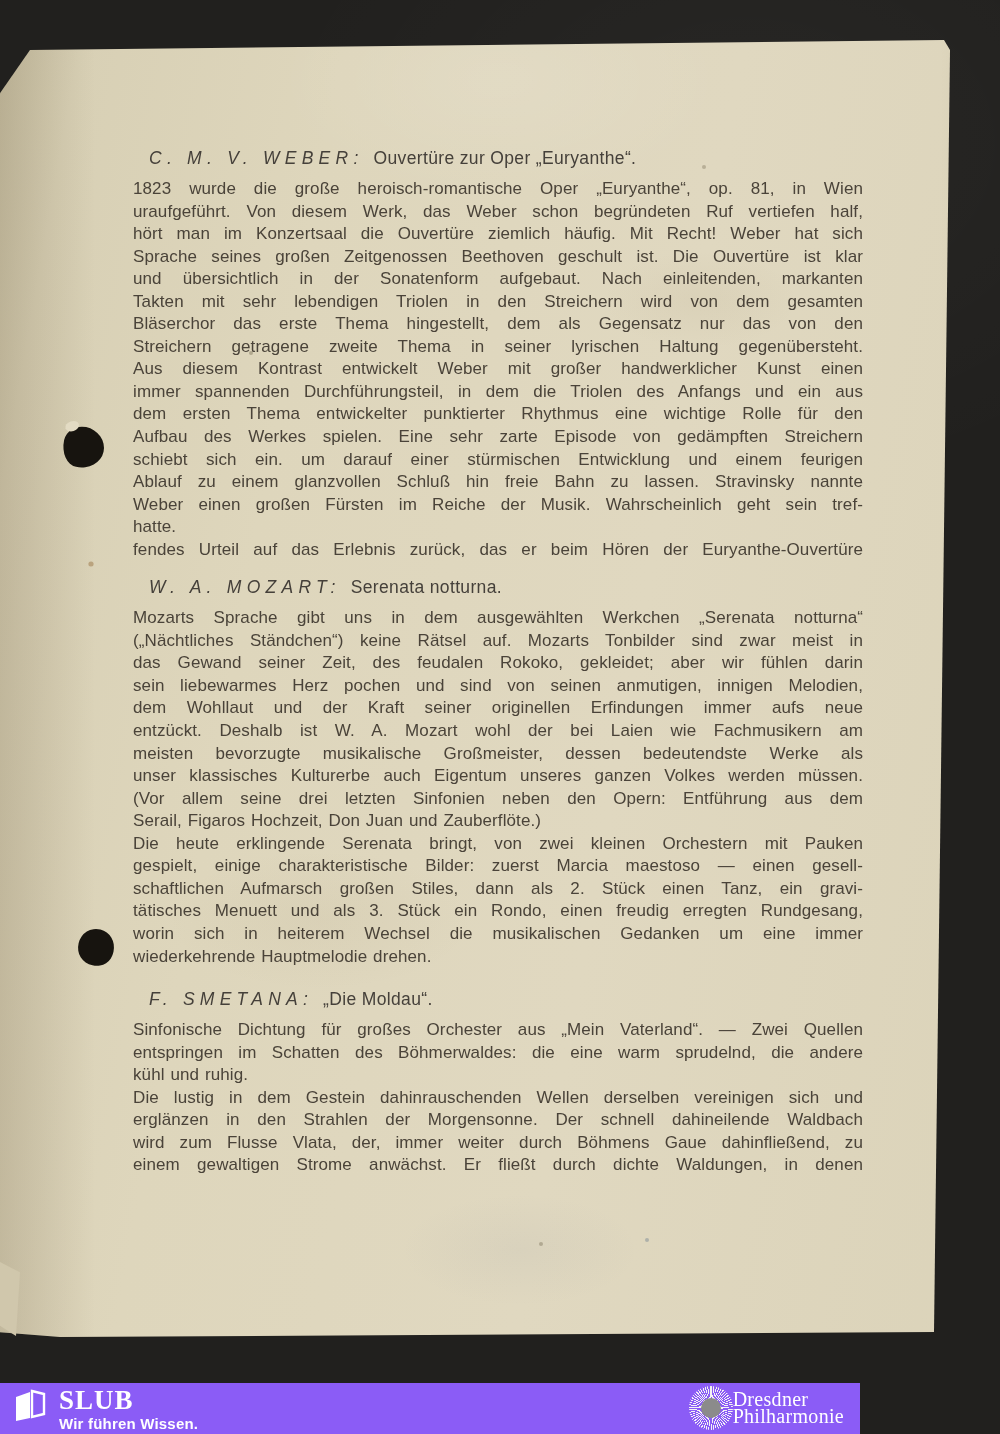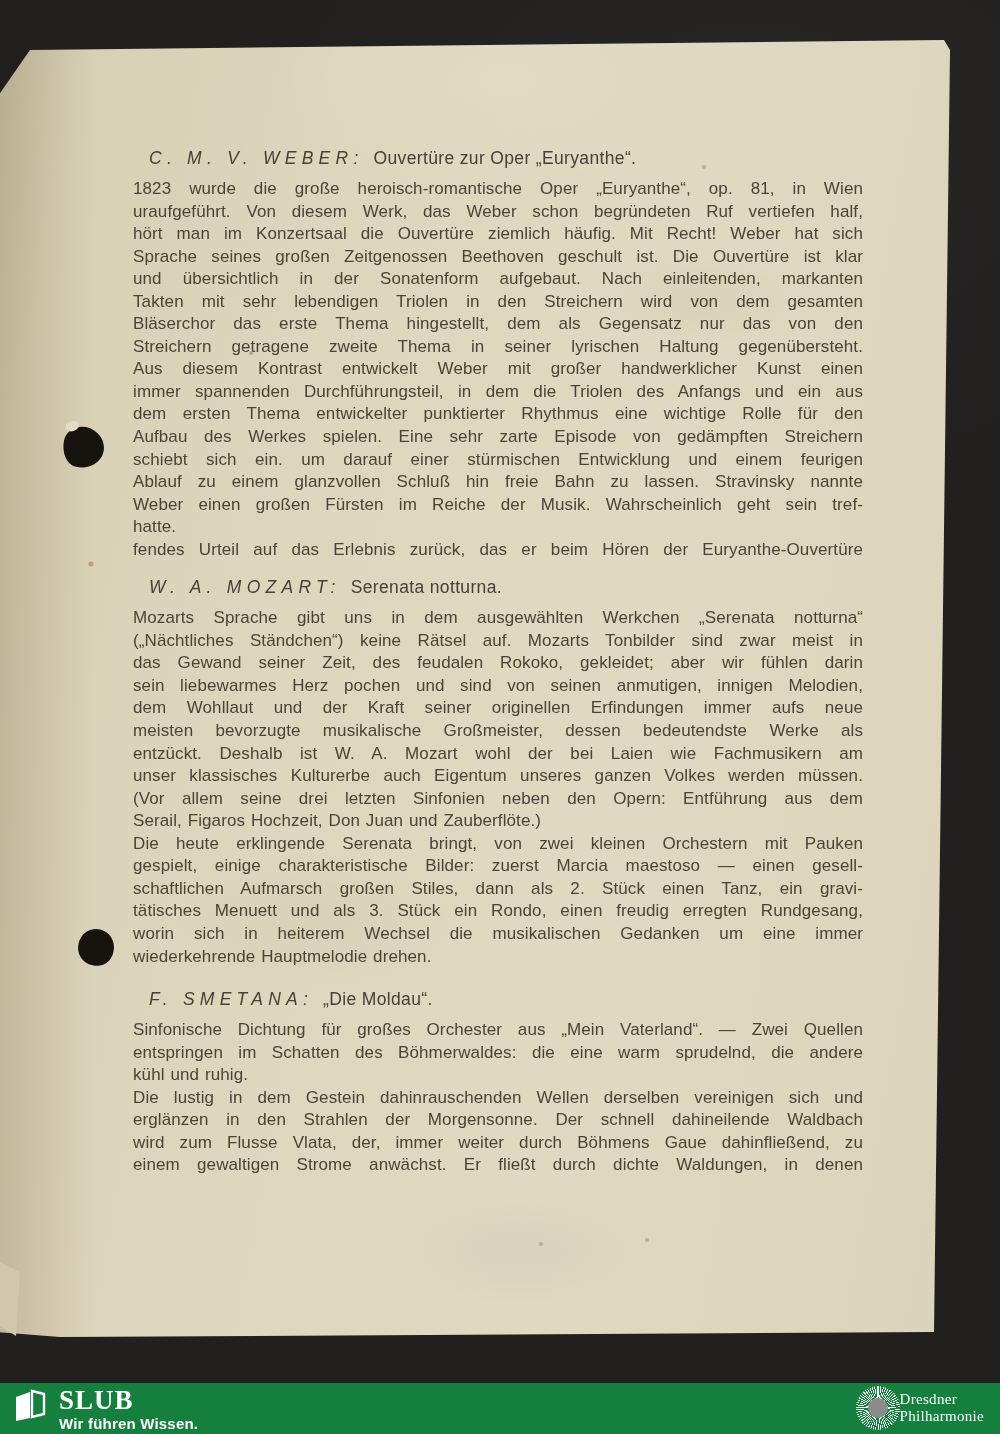--- a/index.html
+++ b/index.html
@@ -73,22 +73,22 @@
   .composer { font-style:italic; letter-spacing:.30em; }
   .work { margin-left:10px; letter-spacing:.02em; }
   .para { font-size:17px; line-height:22.55px; word-spacing:1px; letter-spacing:.1px; margin-top:8px; }
   .pline { text-align:justify; text-align-last:justify; }
   .pline.flush { text-align-last:left; }
   .section + .section { margin-top:14px; }
   .section.third { margin-top:19px; }
 
   
   .footer {
-    position:absolute; left:0; bottom:0; width:1000px; height:51px;
-    background:#15803d;
+    position:absolute; left:0; bottom:0; width:860px; height:51px;
+    background:#8b5cf6;
   }
   .slub { position:absolute; left:14px; top:5px; display:flex; align-items:flex-start; }
   .slub-text { margin-left:13px; }
   .slub-name {
     font-family:"Liberation Serif", serif; font-weight:bold; color:#ffffff;
     font-size:27px; line-height:25px; letter-spacing:1px;
   }
   .slub-tag {
     font-family:"Liberation Sans", sans-serif; font-weight:bold; color:#ffffff;
     font-size:15px; margin-top:2px; letter-spacing:.2px;
@@ -97,21 +97,21 @@
   .sunburst {
     width:44px; height:44px; border-radius:50%; position:relative;
     background: repeating-conic-gradient(#f4f4f4 0deg 2.6deg, rgba(255,255,255,0) 2.6deg 6.6deg);
   }
   .sunburst::after {
     content:""; position:absolute; left:50%; top:50%; width:20px; height:20px;
     transform:translate(-50%,-50%); background:#8b8b8b; border-radius:50%;
   }
   .phil-text {
     margin-left:0; font-family:"Liberation Serif", serif; color:#ffffff;
-    font-size:15px; line-height:17.5px; letter-spacing:.3px;
+    font-size:20px; line-height:17.5px; letter-spacing:.3px;
   }
 </style>
 </head>
 <body>
 
 <div>
 
   <div class="paper"></div>
   <div class="fold"></div>
   <div class="punch-hole h1"></div>
@@ -148,22 +148,22 @@
     <div class="section">
       <div class="section-heading">
         <span class="composer">W. A. MOZART:</span><span class="work">Serenata notturna.</span>
       </div>
       <div class="para">
           <div class="pline">Mozarts Sprache gibt uns in dem ausgewählten Werkchen „Serenata notturna“</div>
           <div class="pline">(„Nächtliches Ständchen“) keine Rätsel auf. Mozarts Tonbilder sind zwar meist in</div>
           <div class="pline">das Gewand seiner Zeit, des feudalen Rokoko, gekleidet; aber wir fühlen darin</div>
           <div class="pline">sein liebewarmes Herz pochen und sind von seinen anmutigen, innigen Melodien,</div>
           <div class="pline">dem Wohllaut und der Kraft seiner originellen Erfindungen immer aufs neue</div>
+          <div class="pline">entzückt. Deshalb ist W. A. Mozart wohl der bei Laien wie Fachmusikern am</div>
           <div class="pline">meisten bevorzugte musikalische Großmeister, dessen bedeutendste Werke als</div>
-          <div class="pline">entzückt. Deshalb ist W. A. Mozart wohl der bei Laien wie Fachmusikern am</div>
           <div class="pline">unser klassisches Kulturerbe auch Eigentum unseres ganzen Volkes werden müssen.</div>
           <div class="pline">(Vor allem seine drei letzten Sinfonien neben den Opern: Entführung aus dem</div>
           <div class="pline flush">Serail, Figaros Hochzeit, Don Juan und Zauberflöte.)</div>
           <div class="pline">Die heute erklingende Serenata bringt, von zwei kleinen Orchestern mit Pauken</div>
           <div class="pline">gespielt, einige charakteristische Bilder: zuerst Marcia maestoso — einen gesell-</div>
           <div class="pline">schaftlichen Aufmarsch großen Stiles, dann als 2. Stück einen Tanz, ein gravi-</div>
           <div class="pline">tätisches Menuett und als 3. Stück ein Rondo, einen freudig erregten Rundgesang,</div>
           <div class="pline">worin sich in heiterem Wechsel die musikalischen Gedanken um eine immer</div>
           <div class="pline flush">wiederkehrende Hauptmelodie drehen.</div>
         </div>

